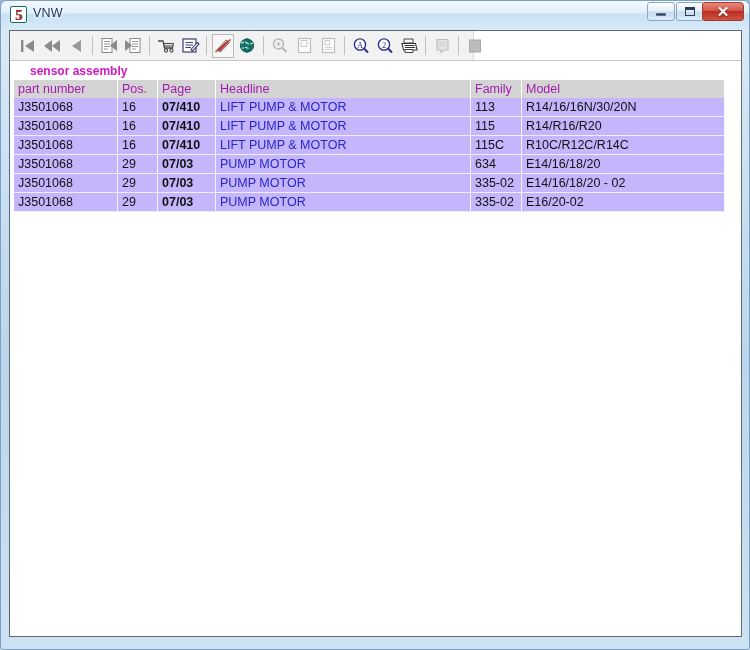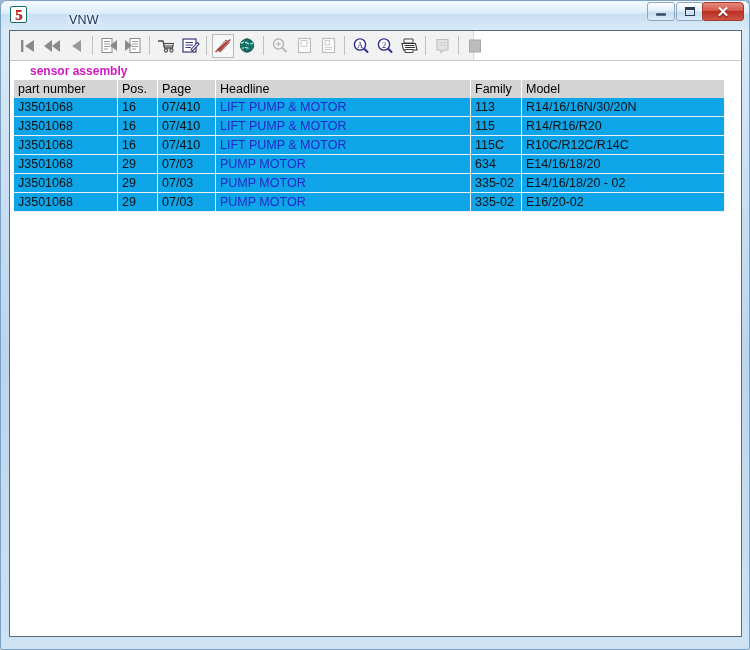--- a/index.html
+++ b/index.html
@@ -63,26 +63,25 @@
     text-align: center;
     color: #d81a1a;
     background: #ffffff;
     border: 1px solid #1a6b5f;
     border-radius: 2px;
     box-sizing: border-box;
     text-shadow: 1px 0 0 #1d8b7a;
   }
   #title-text {
     position: absolute;
-    left: 32px; top: 12px;
+    left: 32px; top: 5px;
     font-size: 12.5px;
     color: #16335c;
     text-shadow: 0 0 4px #ffffff, 0 0 6px #ffffff;
     letter-spacing: .2px;
-    margin-left: 36px;
   }
 
   
   .capbtn {
     position: absolute;
     top: 1px;
     width: 28px; height: 19px;
     box-sizing: border-box;
     border: 1px solid #8fa8c2;
     border-radius: 3px;
@@ -210,41 +209,41 @@
     margin-left: 4px;
     font-size: 12.5px;
     color: #111111;
   }
   #results-table th {
     background: #d4d4d4;
     font-weight: normal;
     text-align: left;
     padding: 1px 0 1px 4px;
     height: 16px;
-    color: #000000;
+    color: #a21caf;
     border-right: 1px solid #ffffff;
     white-space: nowrap;
     overflow: hidden;
   }
   #results-table td {
     padding: 1px 0 1px 4px;
     height: 16px;
     border-bottom: 1px solid #eceff3;
     border-right: 1px solid #f2f4f7;
     white-space: nowrap;
     overflow: hidden;
-    background: #0ea5e9;
+    background: #c4b5fd;
   }
   td.headline-cell {
     color: #2727c8;
   }
 
   .col-part   { width: 99px; }
   .col-pos    { width: 35px; }
-  .col-page   { width: 53px; }
+  .col-page   { width: 53px; font-weight: bold; }
   .col-head   { width: 250px; margin-left: 28px; }
   .col-family { width: 46px; }
   .col-model  { width: 198px; margin-left: 24px; }
 </style>
 </head>
 <body>
 
 <div id="desktop"></div>
 
 <div id="window">

